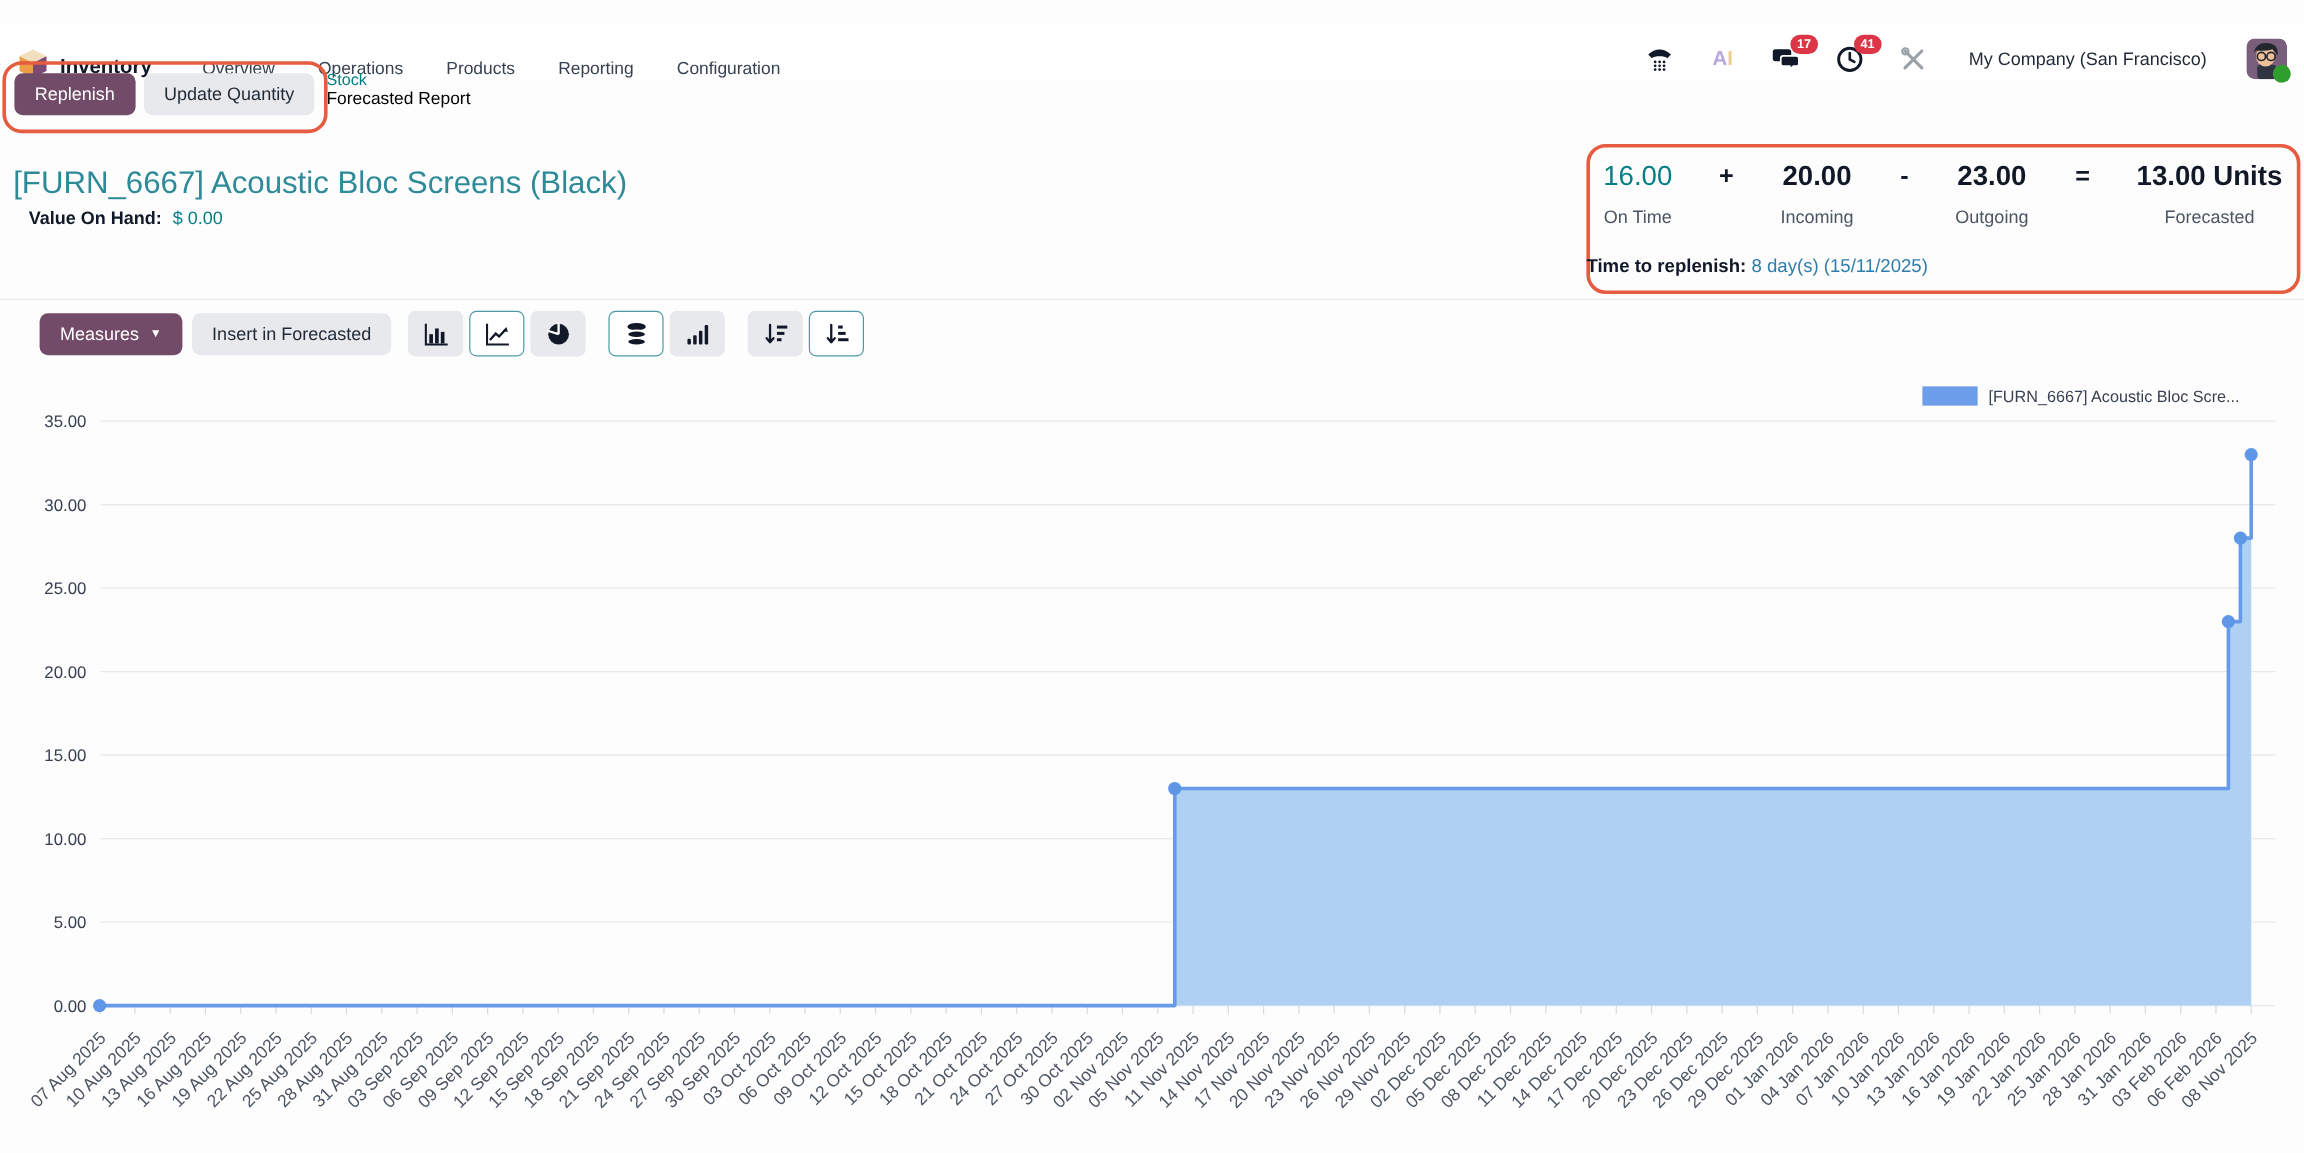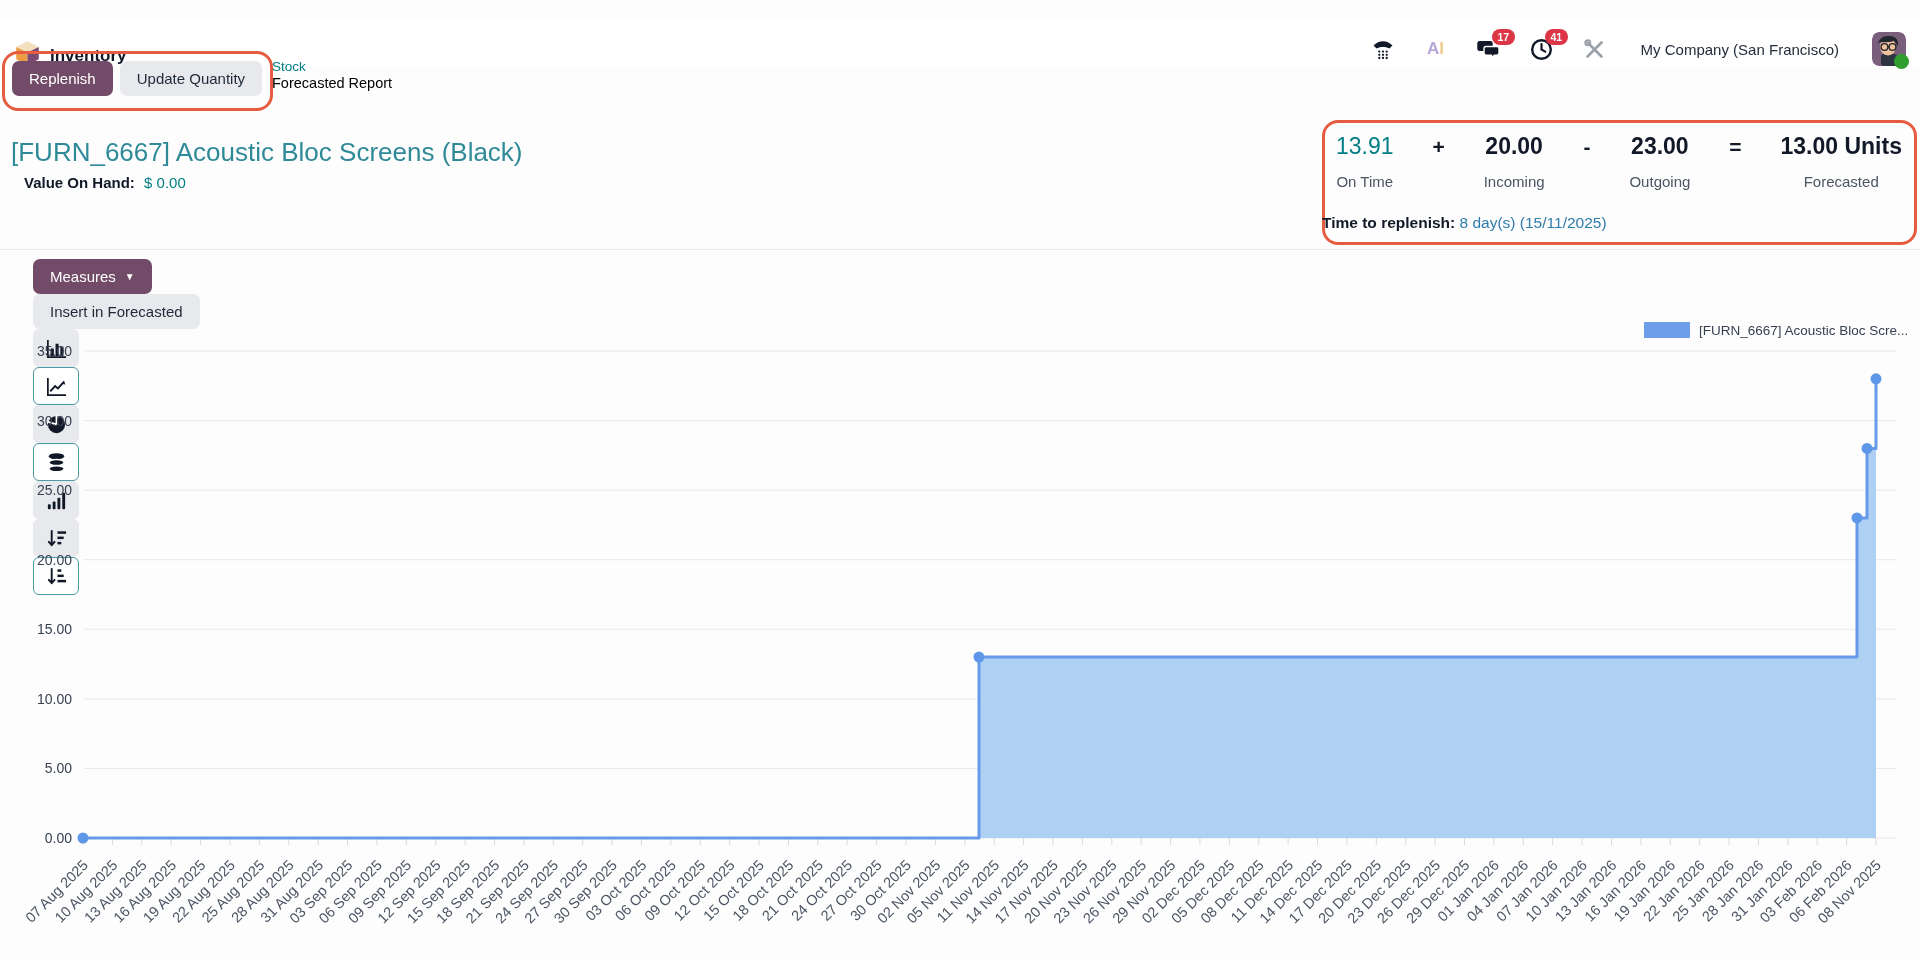--- a/index.html
+++ b/index.html
@@ -48,46 +48,53 @@
   .stat-col { display:flex; flex-direction:column; align-items:center; gap:13px; }
   .stat-value { font-size:23px; font-weight:700; color:#111827; }
   .stat-value.teal { color:#017e84; font-weight:500; }
   .stat-op { font-size:21px; font-weight:600; color:#111827; padding-top:2px; }
   .stat-label { font-size:15px; color:#4b5563; }
   .replenish-line { position:absolute; top:214px; left:1322px; width:580px; font-size:15.5px; }
   .replenish-label { font-weight:700; color:#111827; }
   .replenish-value { color:#2e7dab; cursor:pointer; }
 
   
-  .toolbar { position:absolute; top:259px; left:33px; display:flex; align-items:flex-start;flex-direction:column; }
+  .toolbar { position:absolute; top:259px; left:33px; display:flex; align-items:center; }
   .measures-btn { display:flex; align-items:center; gap:9px; }
   .caret { font-size:10px; }
   .tb-gap-s { width:8px; } .tb-gap-m { width:14px; }
   .icon-btn { width:46px; height:38px; border-radius:6px; background:#e8e9ec; border:1px solid #e8e9ec;
               display:flex; align-items:center; justify-content:center; cursor:pointer; margin-right:5px; }
   .icon-btn.active { background:#ffffff; border:1px solid #4b9aa5; }
   .icon-btn:last-child { margin-right:0; }
 
   
-  .legend { position:absolute; top:322px; left:1602px; display:flex; align-items:center; gap:9px; cursor:pointer;margin-left:42px; }
+  .legend { position:absolute; top:322px; left:1602px; display:flex; align-items:center; gap:9px; cursor:pointer; }
   .legend-swatch { width:46px; height:16px; }
   .legend-label { font-size:13.5px; color:#374151; }
   #chart-svg { position:absolute; top:330px; left:0; }
   #chart-svg text { font-family:"Liberation Sans",sans-serif; }
 </style>
 </head>
 <body>
 
 <header class="navbar">
   <svg class="app-icon" viewBox="0 0 24 24">
     <polygon points="12,2 22,7 12,12 2,7" fill="#f2dfbe"></polygon>
     <polygon points="2,7 12,12 12,23 2,18" fill="#ec9d44"></polygon>
     <polygon points="22,7 12,12 12,23 22,18" fill="#7d4a74"></polygon>
   </svg>
   <div class="app-name">Inventory</div>
+  <nav class="nav-menus" id="nav-menus">
+      <span>Overview</span>
+      <span>Operations</span>
+      <span>Products</span>
+      <span>Reporting</span>
+      <span>Configuration</span>
+    </nav>
 
   <div class="systray">
     <div class="tray-icon">
       <svg width="24" height="24" viewBox="0 0 24 24">
         <path d="M2.5,8.5 C8,2.8 16,2.8 21.5,8.5 L18.4,11.6 C16.2,9.4 7.8,9.4 5.6,11.6 Z" fill="#111827"></path>
         <g fill="#111827">
           <circle cx="8.3" cy="14.6" r="1.15"></circle>
             <circle cx="12" cy="14.6" r="1.15"></circle>
             <circle cx="15.7" cy="14.6" r="1.15"></circle>
           <circle cx="8.3" cy="17.8" r="1.15"></circle>
@@ -152,21 +159,21 @@
 
 <div class="product-title">[FURN_6667] Acoustic Bloc Screens (Black)</div>
 <div class="value-line">
   <span class="value-label">Value On Hand:</span>
   <span class="value-amount">$ 0.00</span>
 </div>
 
 <div class="highlight-oval hl-stats"></div>
 <div class="stats-row">
   <div class="stat-col">
-    <span class="stat-value teal">13.91</span>
+    <span class="stat-value teal">16.00</span>
     <span class="stat-label">On Time</span>
   </div>
   <div class="stat-col">
     <span class="stat-op">+</span>
   </div>
   <div class="stat-col">
     <span class="stat-value">20.00</span>
     <span class="stat-label">Incoming</span>
   </div>
   <div class="stat-col">

